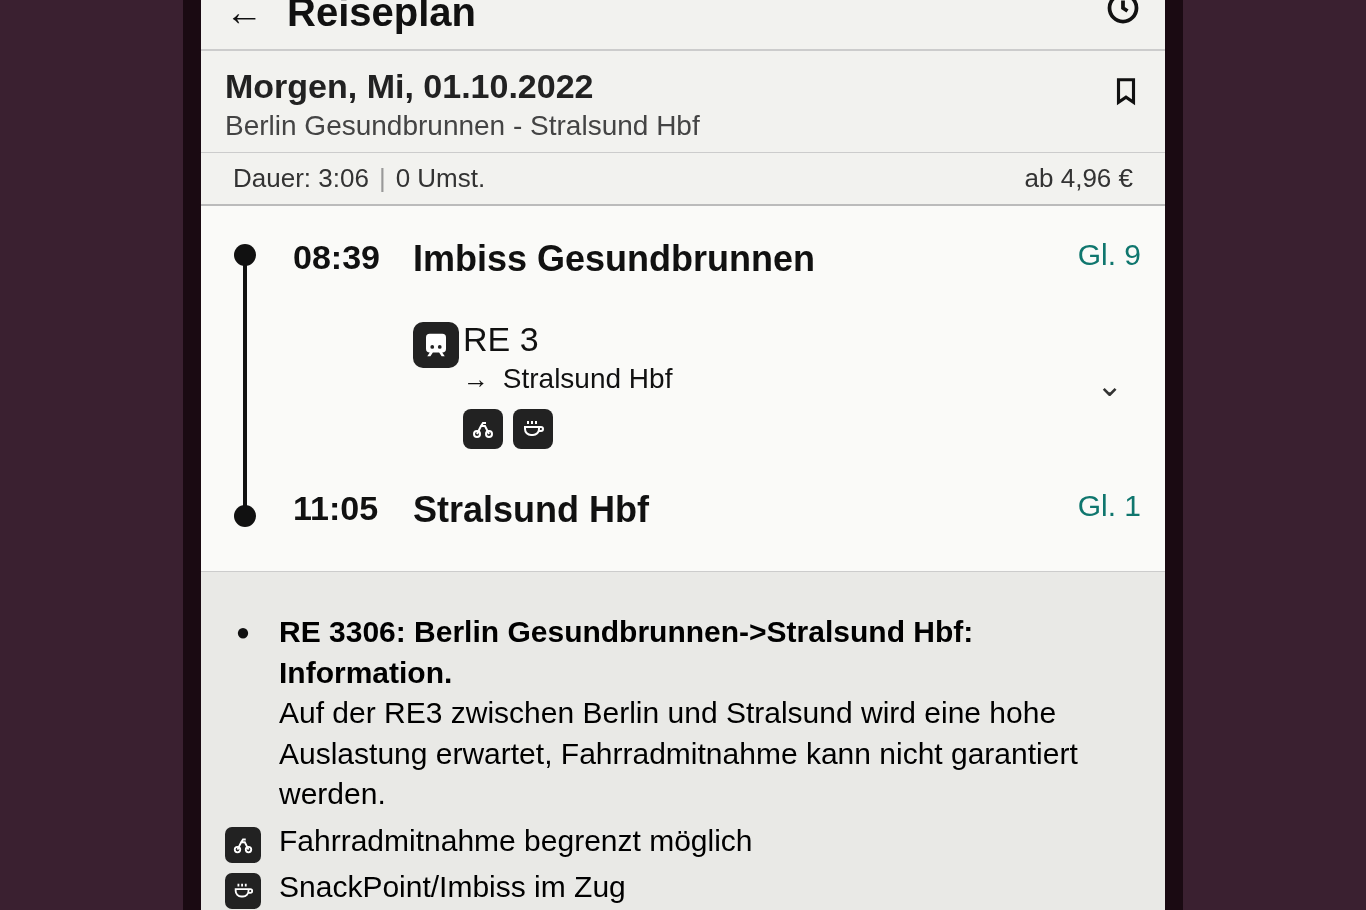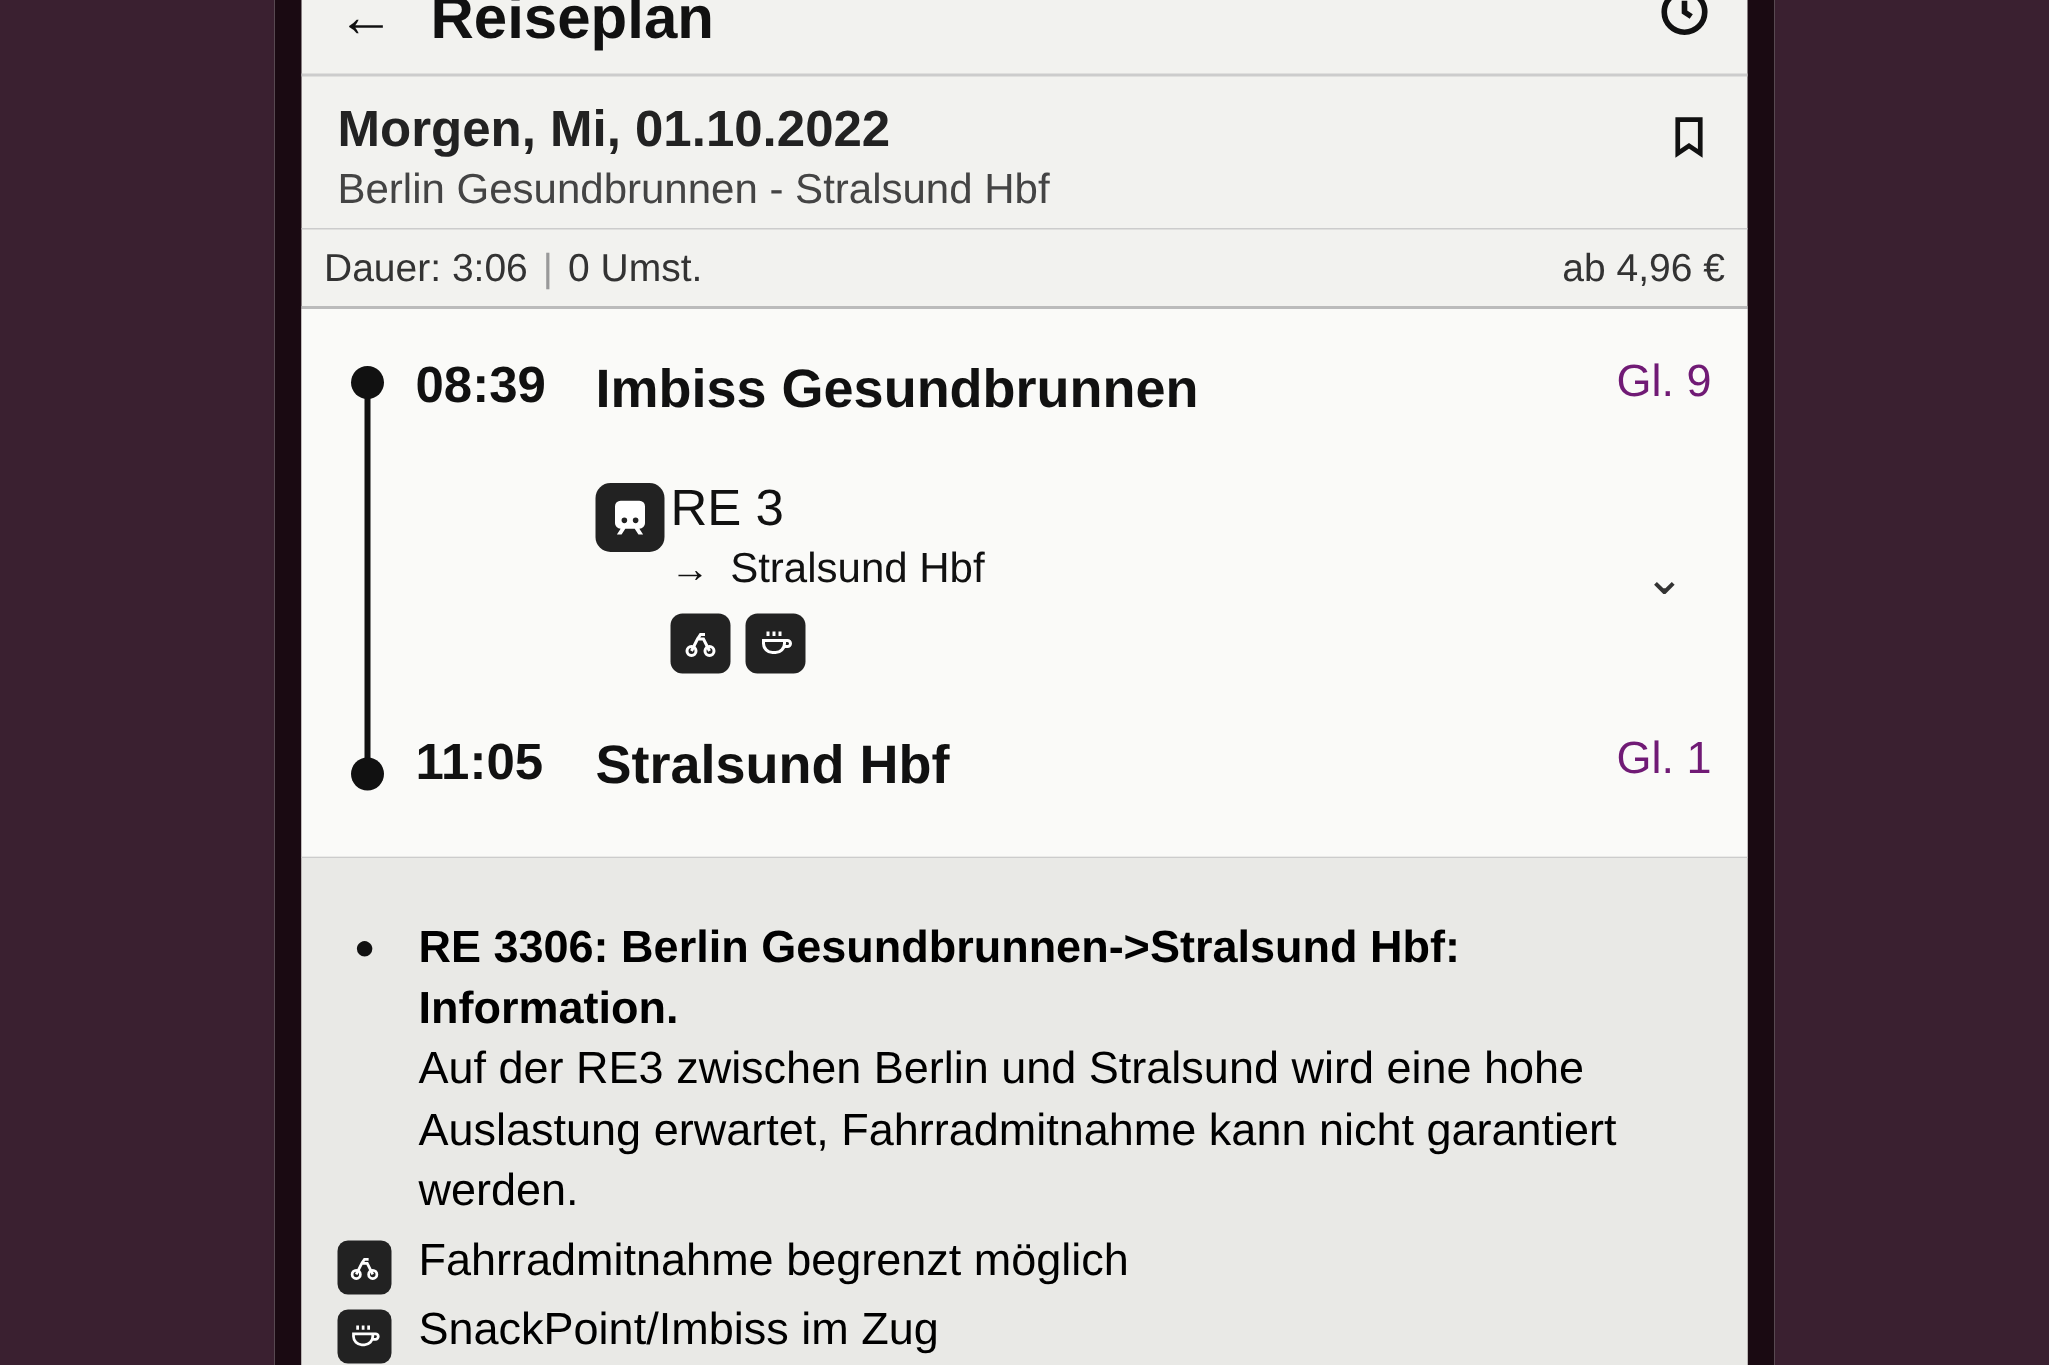--- a/index.html
+++ b/index.html
@@ -37,38 +37,38 @@
     display: flex;
     align-items: flex-start;
   }
   .summary-left { flex: 1; }
   .summary-date { font-size: 34px; font-weight: 600; color: #222; }
   .summary-route { font-size: 28px; color: #444; margin-top: 4px; }
   .bookmark-icon { font-size: 34px; color: #111; padding-top: 6px; }
   .metrics {
     border-top: 1px solid #ccc;
     border-bottom: 2px solid #bbb;
-    padding: 10px 15px;
+    padding: 10px 32px;
     display: flex;
     align-items: center;
     font-size: 26px;
     color: #333;
   }
   .metrics .divider { margin: 0 10px; color: #999; }
   .metrics .price { margin-left: auto; }
   .journey {
     position: relative;
-    padding: 32px 24px 40px 16px;
+    padding: 32px 24px 40px 32px;
     background: #fafaf8;
   }
   .j-row { display: flex; align-items: flex-start; }
   .j-col-line { width: 60px; display: flex; flex-direction: column; align-items: center; }
   .j-col-time { width: 120px; font-size: 34px; font-weight: 800; color: #111; }
   .j-col-station { flex: 1; font-size: 36px; font-weight: 800; color: #111; }
-  .j-col-platform { width: 110px; text-align: right; font-size: 30px; font-weight: 400; color: #701a75; }
+  .j-col-platform { width: 110px; text-align: right; font-size: 30px; font-weight: 400; color: #0f766e; }
   .timeline {
     position: absolute;
     left: 42px;
     top: 48px;
     bottom: 56px;
     width: 4px;
     background: #111;
   }
   .dot {
     width: 22px; height: 22px; background: #111; border-radius: 50%;

